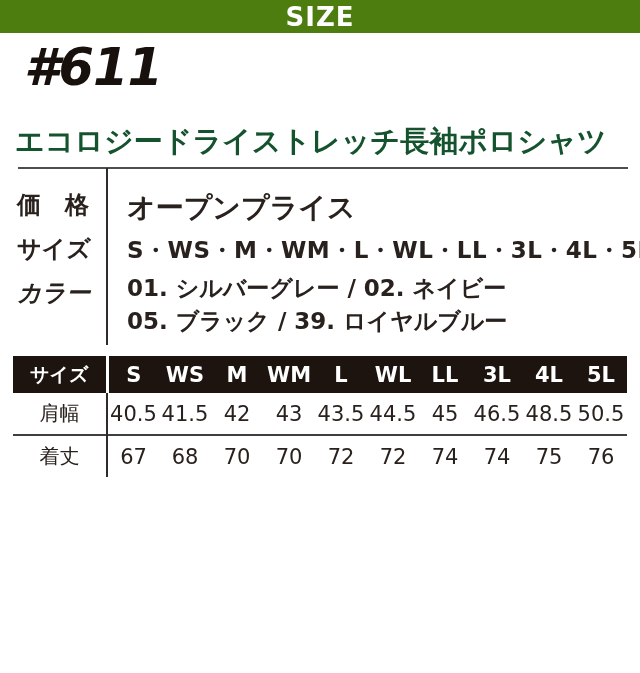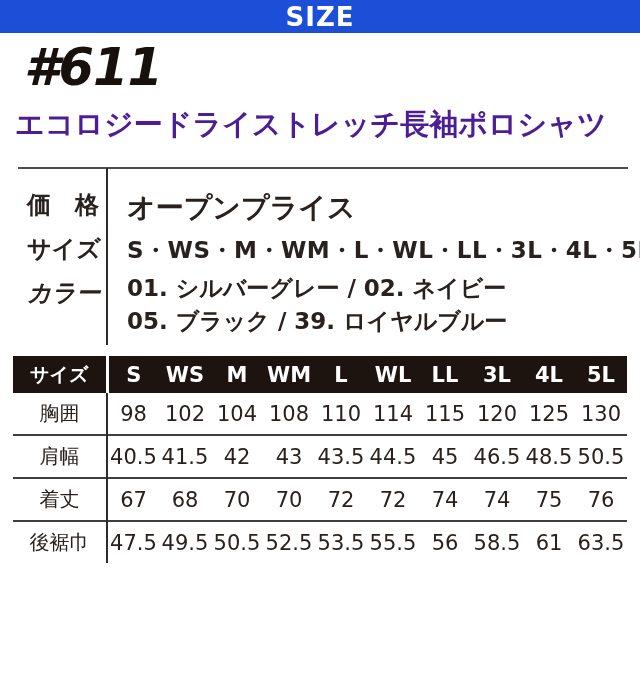--- a/index.html
+++ b/index.html
@@ -7,42 +7,42 @@
     width:640px;height:673px;
     background:#ffffff;
     font-family:"DejaVu Sans","Liberation Sans",sans-serif;
     color:#29211d;
     position:relative;
     overflow:hidden;
   }
   
   .banner{
     position:absolute;left:0;top:0;width:640px;height:33px;
-    background:#1d4ed8;
+    background:#4d7c0f;
     display:flex;align-items:center;justify-content:center;
   }
   .banner-text{
     color:#ffffff;font-size:26px;font-weight:bold;letter-spacing:1px;line-height:1;
   }
   
   .prod-num{
     position:absolute;left:24px;top:42px;
     font-size:51px;font-weight:900;font-style:italic;
     letter-spacing:-1px;line-height:1.0;color:#17100d;
   }
   .prod-title{
-    position:absolute;left:15px;top:107px;width:615px;
+    position:absolute;left:15px;top:124px;width:615px;
     font-size:29px;font-weight:900;letter-spacing:0px;
-    line-height:1.2;color:#4c1d95;white-space:nowrap;
+    line-height:1.2;color:#14532d;white-space:nowrap;
   }
   
   .info-rule{position:absolute;left:18px;top:167px;width:610px;height:2px;background:#4d4d4d;}
   .info-vline{position:absolute;left:106px;top:168px;width:2px;height:177px;background:#2e2b29;}
   .info-label{
-    position:absolute;left:27px;width:78px;
+    position:absolute;left:17px;width:78px;
     font-size:24px;font-weight:bold;white-space:nowrap;color:#29211d;
   }
   .info-value{
     position:absolute;left:127px;
     font-size:23px;font-weight:bold;white-space:nowrap;color:#29211d;
   }
   .lbl-price{top:189px;}
   .val-price{top:189px;font-size:28px;}
   .lbl-size{top:233px;}
   .val-size{top:235px;letter-spacing:0.5px;}
@@ -116,33 +116,20 @@
       <th>L</th>
       <th>WL</th>
       <th>LL</th>
       <th>3L</th>
       <th>4L</th>
       <th>5L</th>
     </tr>
   </thead>
   <tbody>
     <tr>
-      <td class="r-label">胸囲</td>
-      <td>98</td>
-      <td>102</td>
-      <td>104</td>
-      <td>108</td>
-      <td>110</td>
-      <td>114</td>
-      <td>115</td>
-      <td>120</td>
-      <td>125</td>
-      <td>130</td>
-    </tr>
-    <tr>
       <td class="r-label">肩幅</td>
       <td>40.5</td>
       <td>41.5</td>
       <td>42</td>
       <td>43</td>
       <td>43.5</td>
       <td>44.5</td>
       <td>45</td>
       <td>46.5</td>
       <td>48.5</td>
@@ -154,27 +141,14 @@
       <td>68</td>
       <td>70</td>
       <td>70</td>
       <td>72</td>
       <td>72</td>
       <td>74</td>
       <td>74</td>
       <td>75</td>
       <td>76</td>
     </tr>
-    <tr>
-      <td class="r-label">後裾巾</td>
-      <td>47.5</td>
-      <td>49.5</td>
-      <td>50.5</td>
-      <td>52.5</td>
-      <td>53.5</td>
-      <td>55.5</td>
-      <td>56</td>
-      <td>58.5</td>
-      <td>61</td>
-      <td>63.5</td>
-    </tr>
   </tbody>
 </table>
 
 </body></html>

